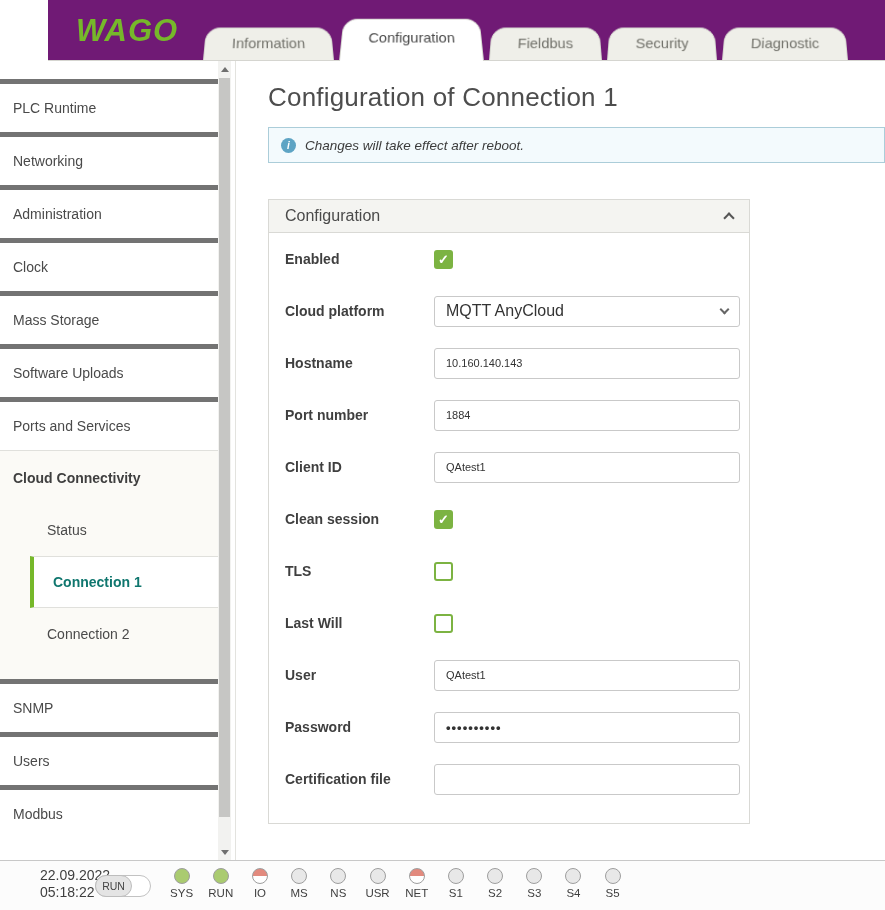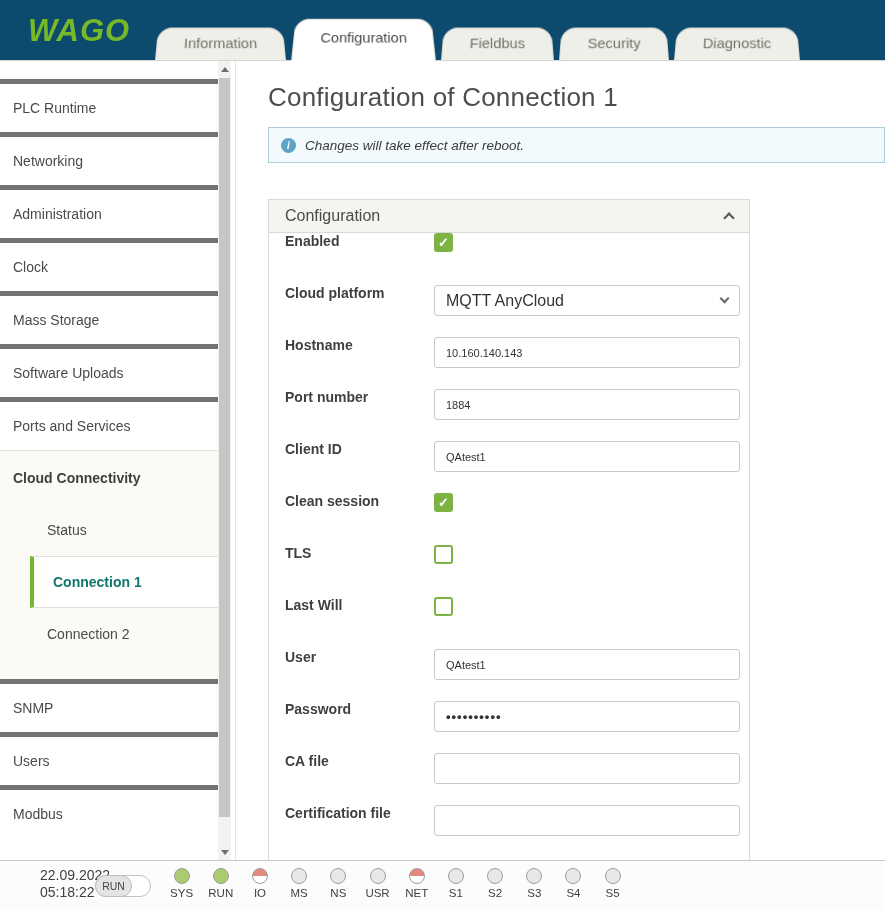--- a/index.html
+++ b/index.html
@@ -1,21 +1,21 @@
 <!DOCTYPE html>
 <html style="--accent: #76b82a; --checkbox-green: #7cb342; --led-green: #aacb70; --led-red: #e28a7e; --banner-border: #abcdd9; --banner-bg: #f3fafd;"><head>
 <meta charset="utf-8">
 <style>
   * { margin:0; padding:0; box-sizing:border-box; }
   html,body { background:#fff; }
   body { font-family:"Liberation Sans", sans-serif; }
   .page { position:relative; width:885px; height:910px; background:#fff; overflow:hidden; }
 
   
-  .header { position:relative; height:61px; background:#0c4a6e; border-bottom:1px solid #d5d5d0; z-index:10; }
+  .header { position:relative; height:61px; background:#701a75; border-bottom:1px solid #d5d5d0; z-index:10;margin-left:48px; }
   .logo { position:absolute; left:28px; top:13px; font-size:31px; font-weight:800; font-style:italic; letter-spacing:1px; color:var(--accent,#76b82a); }
   .tab-bar { position:absolute; left:155px; bottom:0; display:flex; align-items:flex-end; }
   .tab { position:relative; height:34px; display:flex; align-items:center; justify-content:center;
          padding:0 27px 2px; background:#efefe9; border:1px solid #d5d5cf; border-bottom:none;
          border-radius:15px 15px 0 0; margin-right:5px; color:#72726b; font-size:15px;
          transform:perspective(12px) rotateX(1deg); transform-origin:50% 100%; cursor:pointer; }
   .tab.active { height:45px; background:#fff; color:#4a4a4a; margin-bottom:-1px; z-index:5; padding-bottom:6px; }
 
   
   .body { display:flex; height:799px; overflow:hidden; }
@@ -46,21 +46,21 @@
   .notice { margin-top:14px; height:36px; border:1px solid var(--banner-border,#abcdd9); background:var(--banner-bg,#f3fafd);
             display:flex; align-items:center; gap:9px; padding-left:12px; font-size:13.5px; font-style:italic; color:#3c3c3c; }
   .info-icon { width:15px; height:15px; border-radius:50%; background:#5ea4c4; color:#fff; flex:none;
                display:flex; align-items:center; justify-content:center; font-size:10px; font-weight:bold; font-style:italic; }
 
   .panel { width:482px; margin-top:36px; border:1px solid #d9d9d5; background:#fff; }
   .panel-header { height:33px; background:#f4f4f1; border-bottom:1px solid #d9d9d5; display:flex;
                   align-items:center; justify-content:space-between; padding:0 16px; font-size:16px; color:#4a4a4a; cursor:pointer; }
   .chev-up { width:8px; height:8px; border-left:2px solid #555; border-top:2px solid #555; transform:rotate(45deg); margin-top:4px; }
   .panel-body { padding:0 9px 18px 16px; }
-  .field-row { display:flex; align-items:flex-start; height:52px; }
+  .field-row { display:flex; align-items:center; height:52px; }
   .field-label { width:149px; flex:none; font-size:14px; font-weight:bold; color:#3f3f3f; }
   .field-control { flex:1; display:flex; align-items:center; }
   .text-input { width:100%; height:31px; border:1px solid #c9c9c9; border-radius:3px; padding:0 11px;
                 font-size:11px; color:#333; font-family:"Liberation Sans",sans-serif; background:#fff; outline:none; }
   .text-input.password { font-weight:bold; letter-spacing:1px; font-size:13px; }
   .checkbox { width:19px; height:19px; border-radius:3px; cursor:pointer; display:flex; align-items:center; justify-content:center; }
   .checkbox.checked { background:var(--checkbox-green,#7cb342); color:#fff; font-size:13px; font-weight:bold; }
   .checkbox.unchecked { background:#fff; border:2px solid var(--checkbox-green,#7cb342); }
   .select { width:100%; height:31px; border:1px solid #c9c9c9; border-radius:3px; background:#fff;
             display:flex; align-items:center; justify-content:space-between; padding:0 11px; font-size:16px; color:#333; cursor:pointer; }
@@ -206,26 +206,20 @@
                 <input class="text-input" value="QAtest1" style="">
               </div>
   </div>
             <div class="field-row">
     <div class="field-label">Password</div>
     <div class="field-control">
                 <input class="text-input password" value="••••••••••" style="">
               </div>
   </div>
             <div class="field-row">
-    <div class="field-label">CA file</div>
-    <div class="field-control">
-                <input class="text-input" style="">
-              </div>
-  </div>
-            <div class="field-row">
     <div class="field-label">Certification file</div>
     <div class="field-control">
                 <input class="text-input" style="">
               </div>
   </div>
           </div>
       </div>
     </div>
 
   </div>

